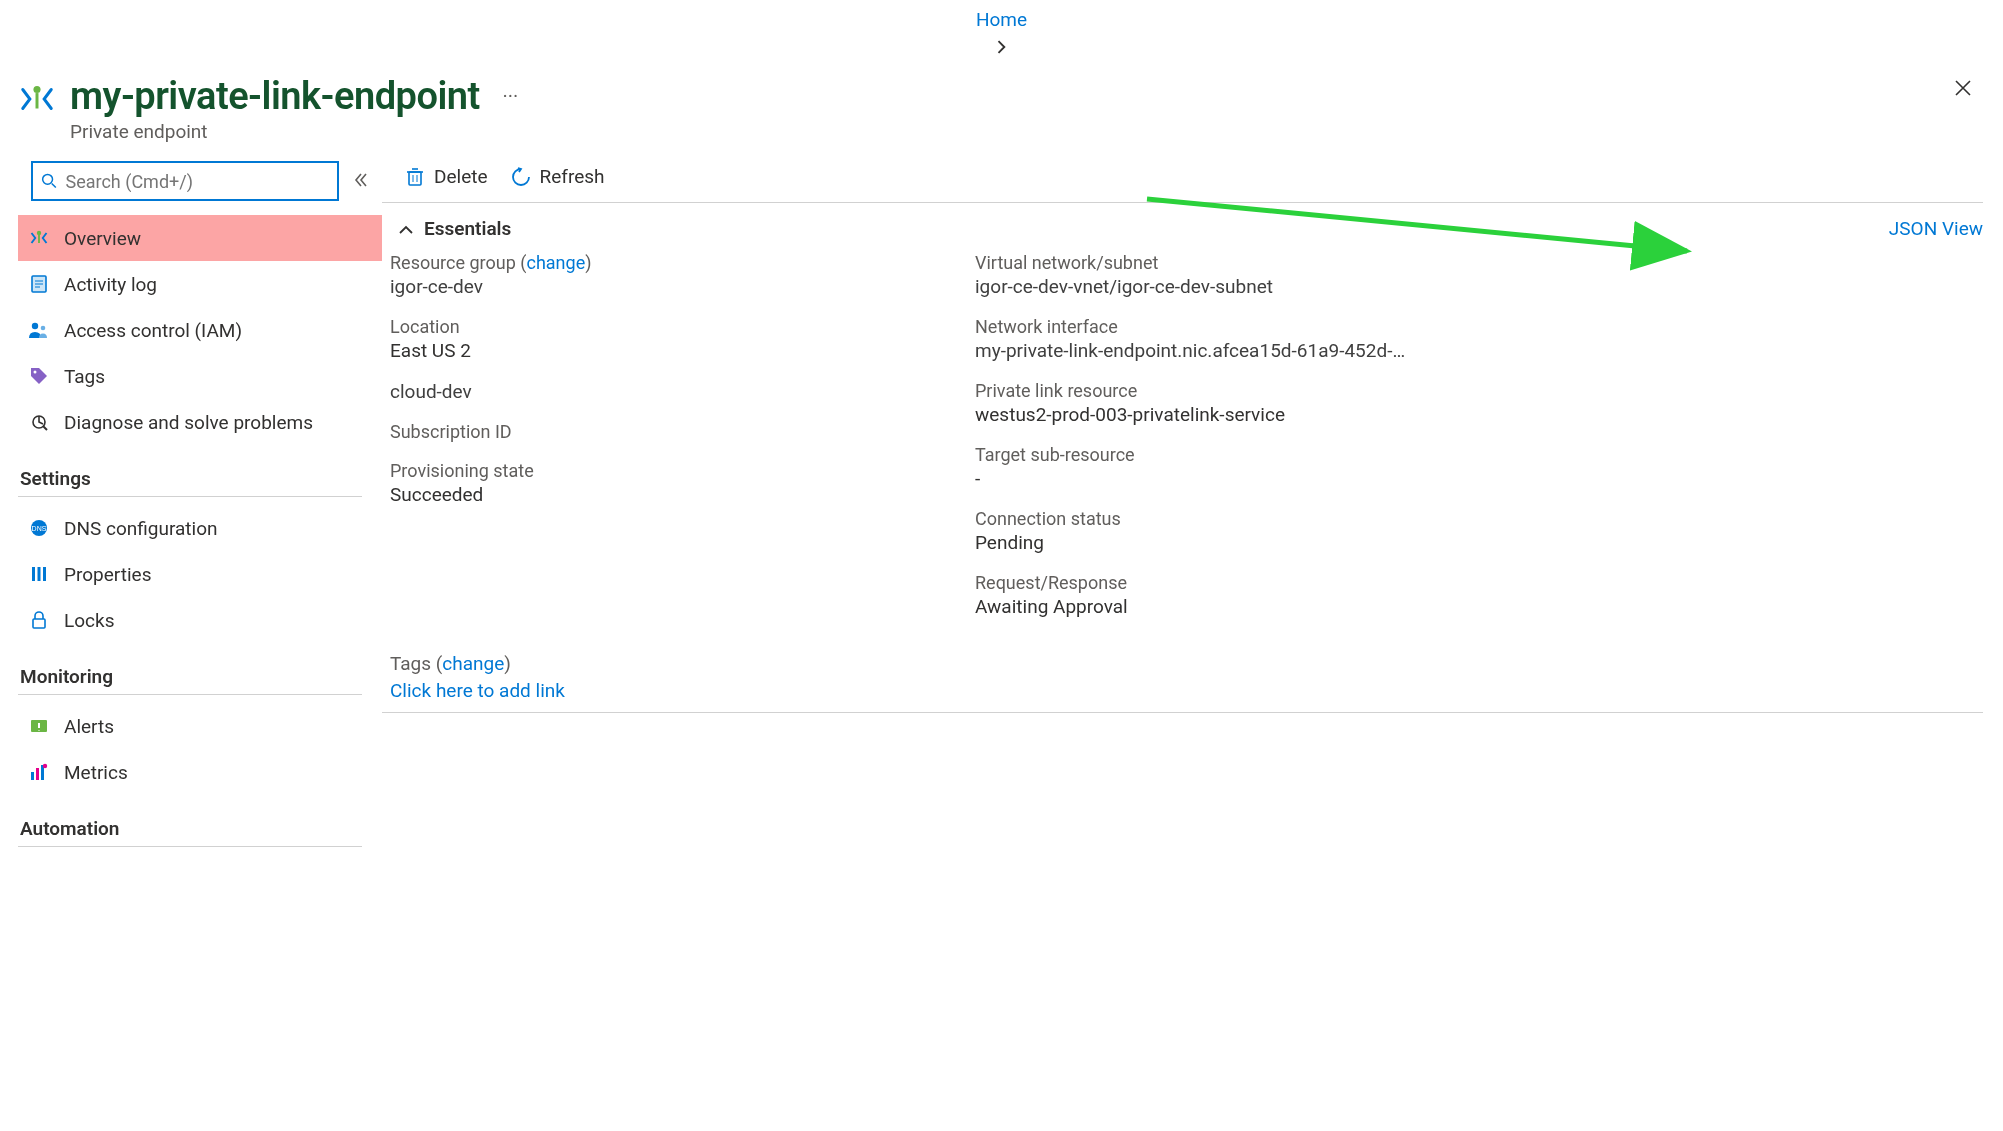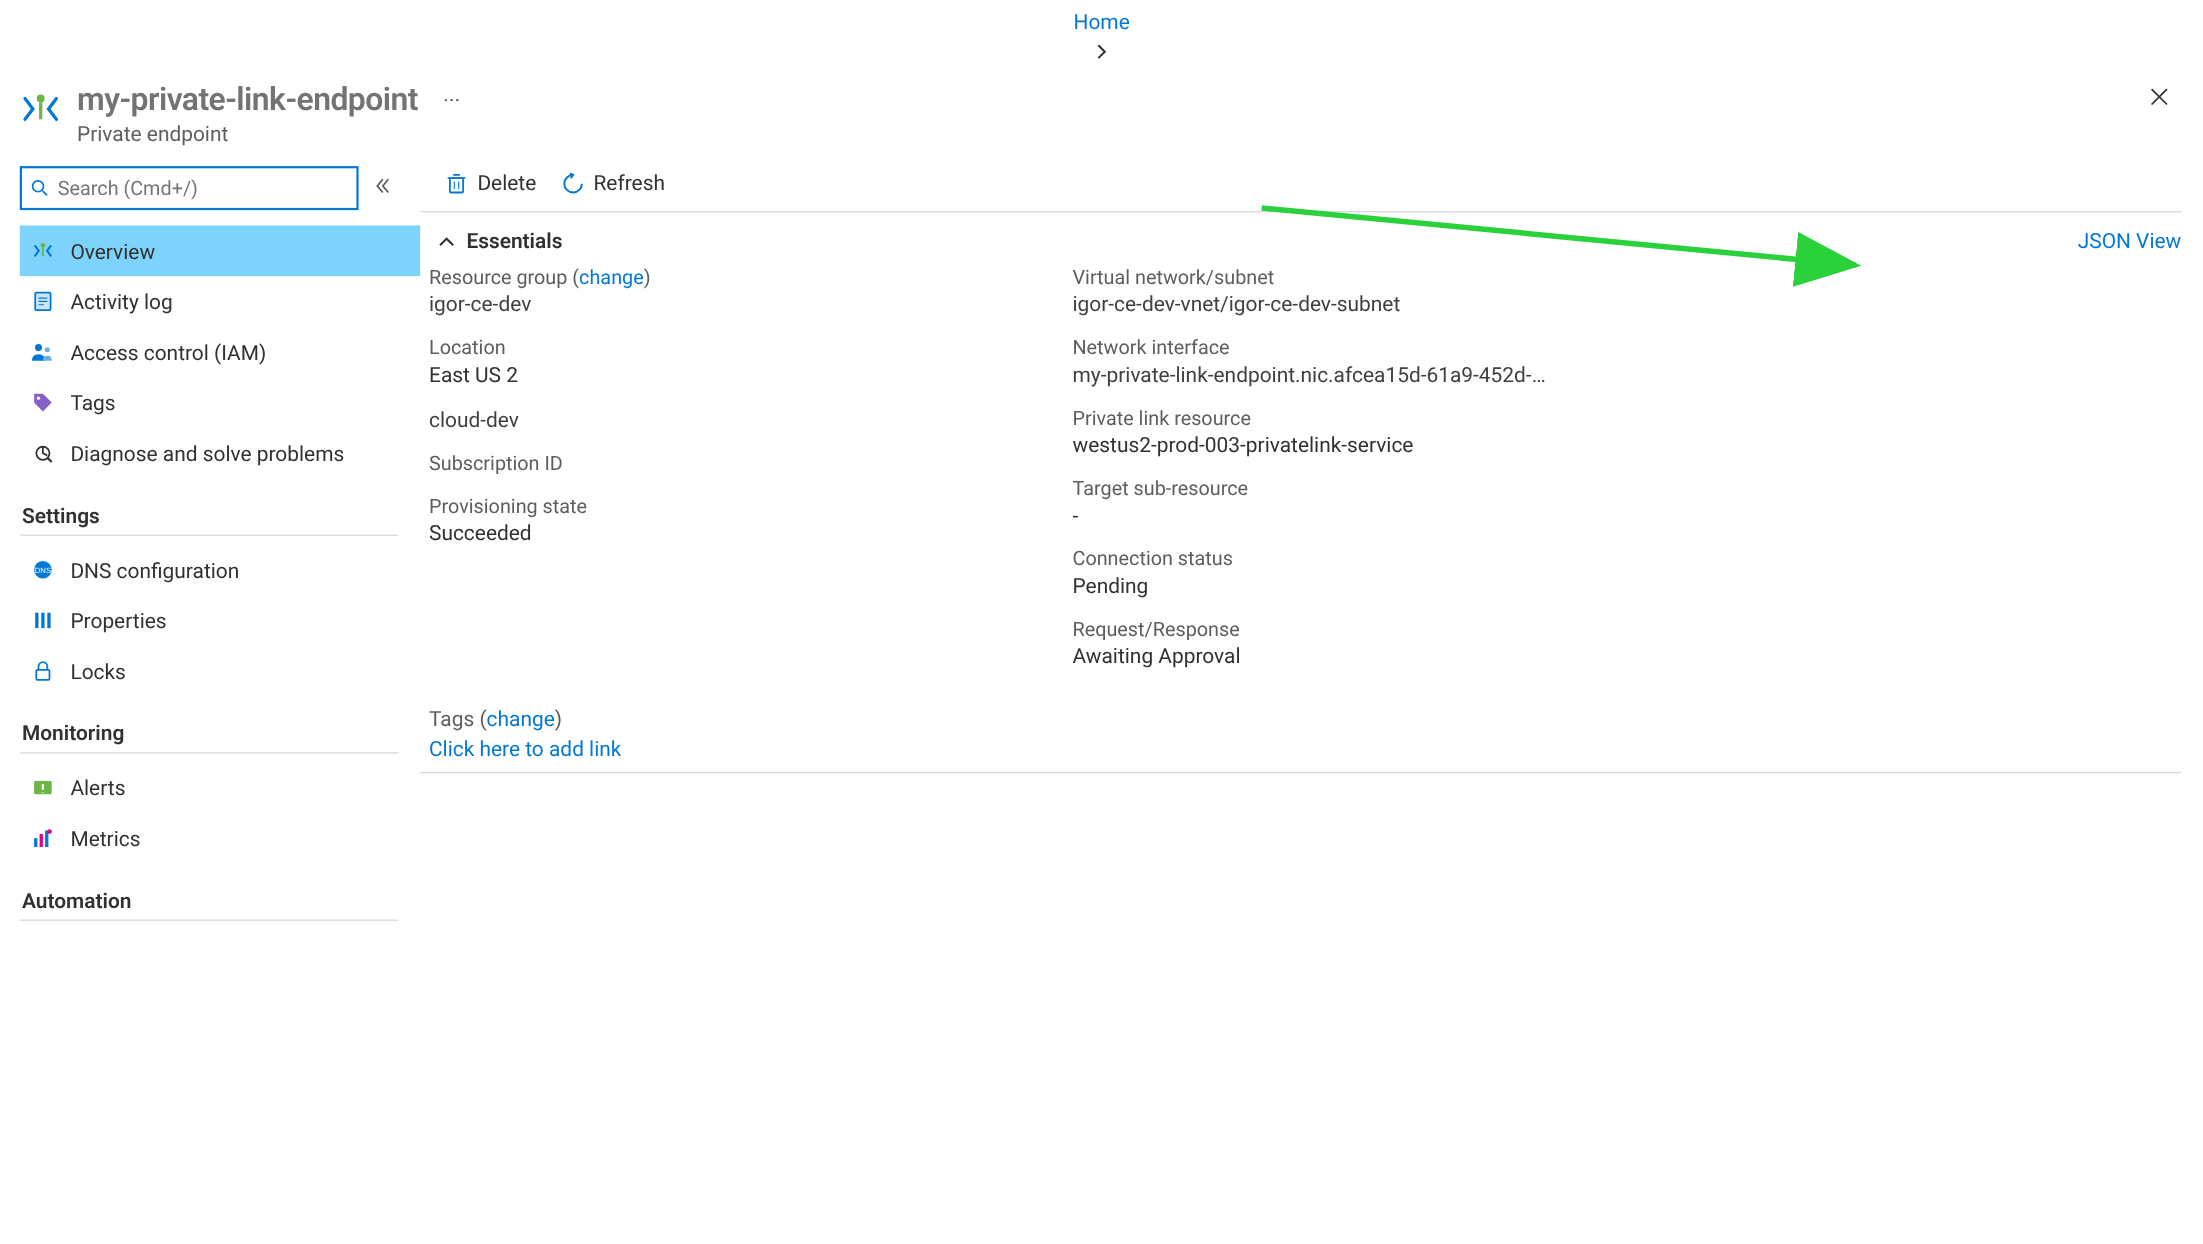--- a/index.html
+++ b/index.html
@@ -30,23 +30,23 @@
     padding: 12px 18px 18px 18px;
     position: relative;
   }
   .header-icon {
     width: 38px; height: 38px;
     margin-right: 14px;
     margin-top: 6px;
   }
   .header-titles { flex: 1; }
   .header-title {
-    font-size: 29px;
+    font-size: 38px;
     font-weight: 600;
-    color: #737373;
+    color: #14532d;
     letter-spacing: -0.5px;
     display: inline-block;
     vertical-align: middle;
   }
   .header-ellipsis {
     font-size: 20px;
     color: #605e5c;
     margin-left: 18px;
     vertical-align: middle;
     cursor: pointer;
@@ -74,20 +74,21 @@
   .sidebar {
     width: 382px;
     flex-shrink: 0;
     padding-left: 18px;
   }
   .search-row {
     display: flex;
     align-items: center;
     gap: 14px;
     margin-bottom: 14px;
+    justify-content: center;
   }
   .search-box {
     flex: 1;
     border: 2px solid #0078d4;
     height: 40px;
     display: flex;
     align-items: center;
     padding: 0 8px;
     font-size: 18px;
     color: #605e5c;
@@ -111,21 +112,21 @@
   .nav-item {
     display: flex;
     align-items: center;
     height: 46px;
     padding: 0 10px;
     font-size: 19px;
     color: #323130;
     cursor: pointer;
     gap: 14px;
   }
-  .nav-item.selected { background: #7dd3fc; }
+  .nav-item.selected { background: #fca5a5; }
   .nav-item .nav-icon { width: 22px; height: 22px; display:flex; align-items:center; justify-content:center; }
   .nav-group-label {
     font-size: 19px;
     font-weight: 600;
     padding: 22px 0 6px 2px;
     border-bottom: 1px solid #d1d1d1;
     margin-bottom: 8px;
     color: #323130;
     margin-right: 20px;
   }

